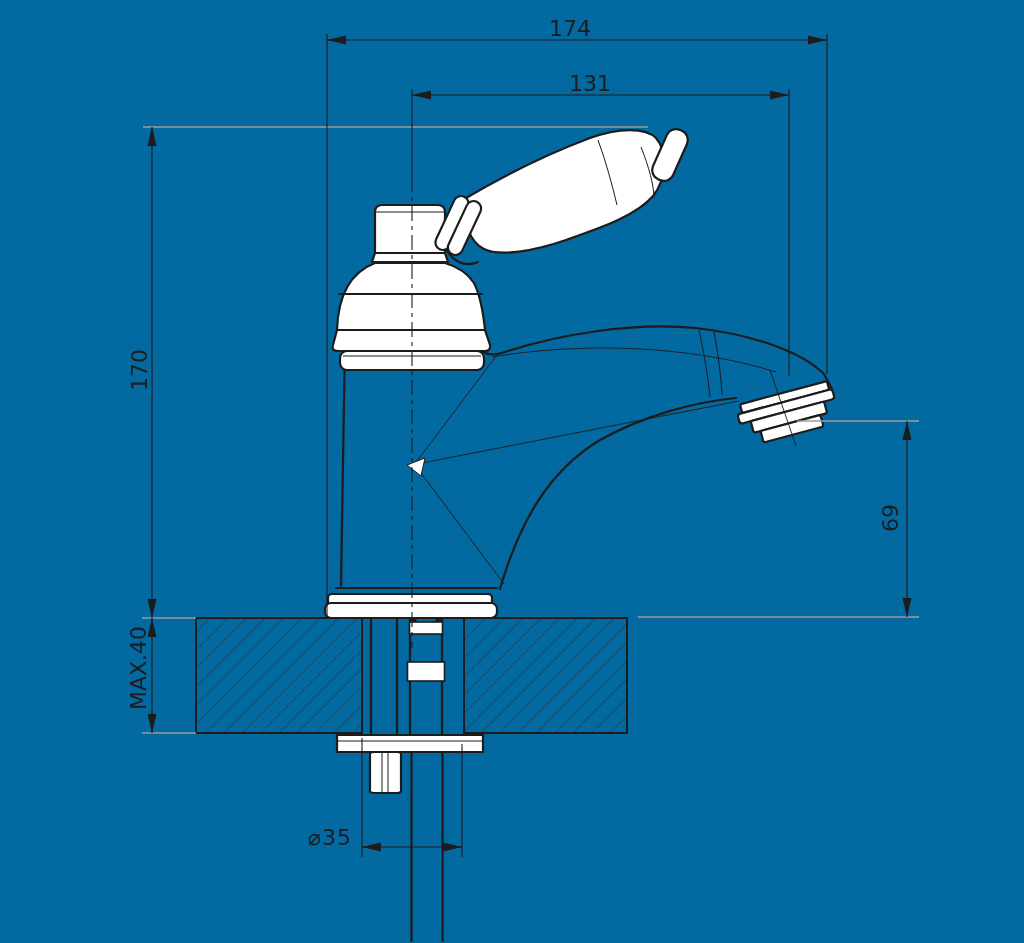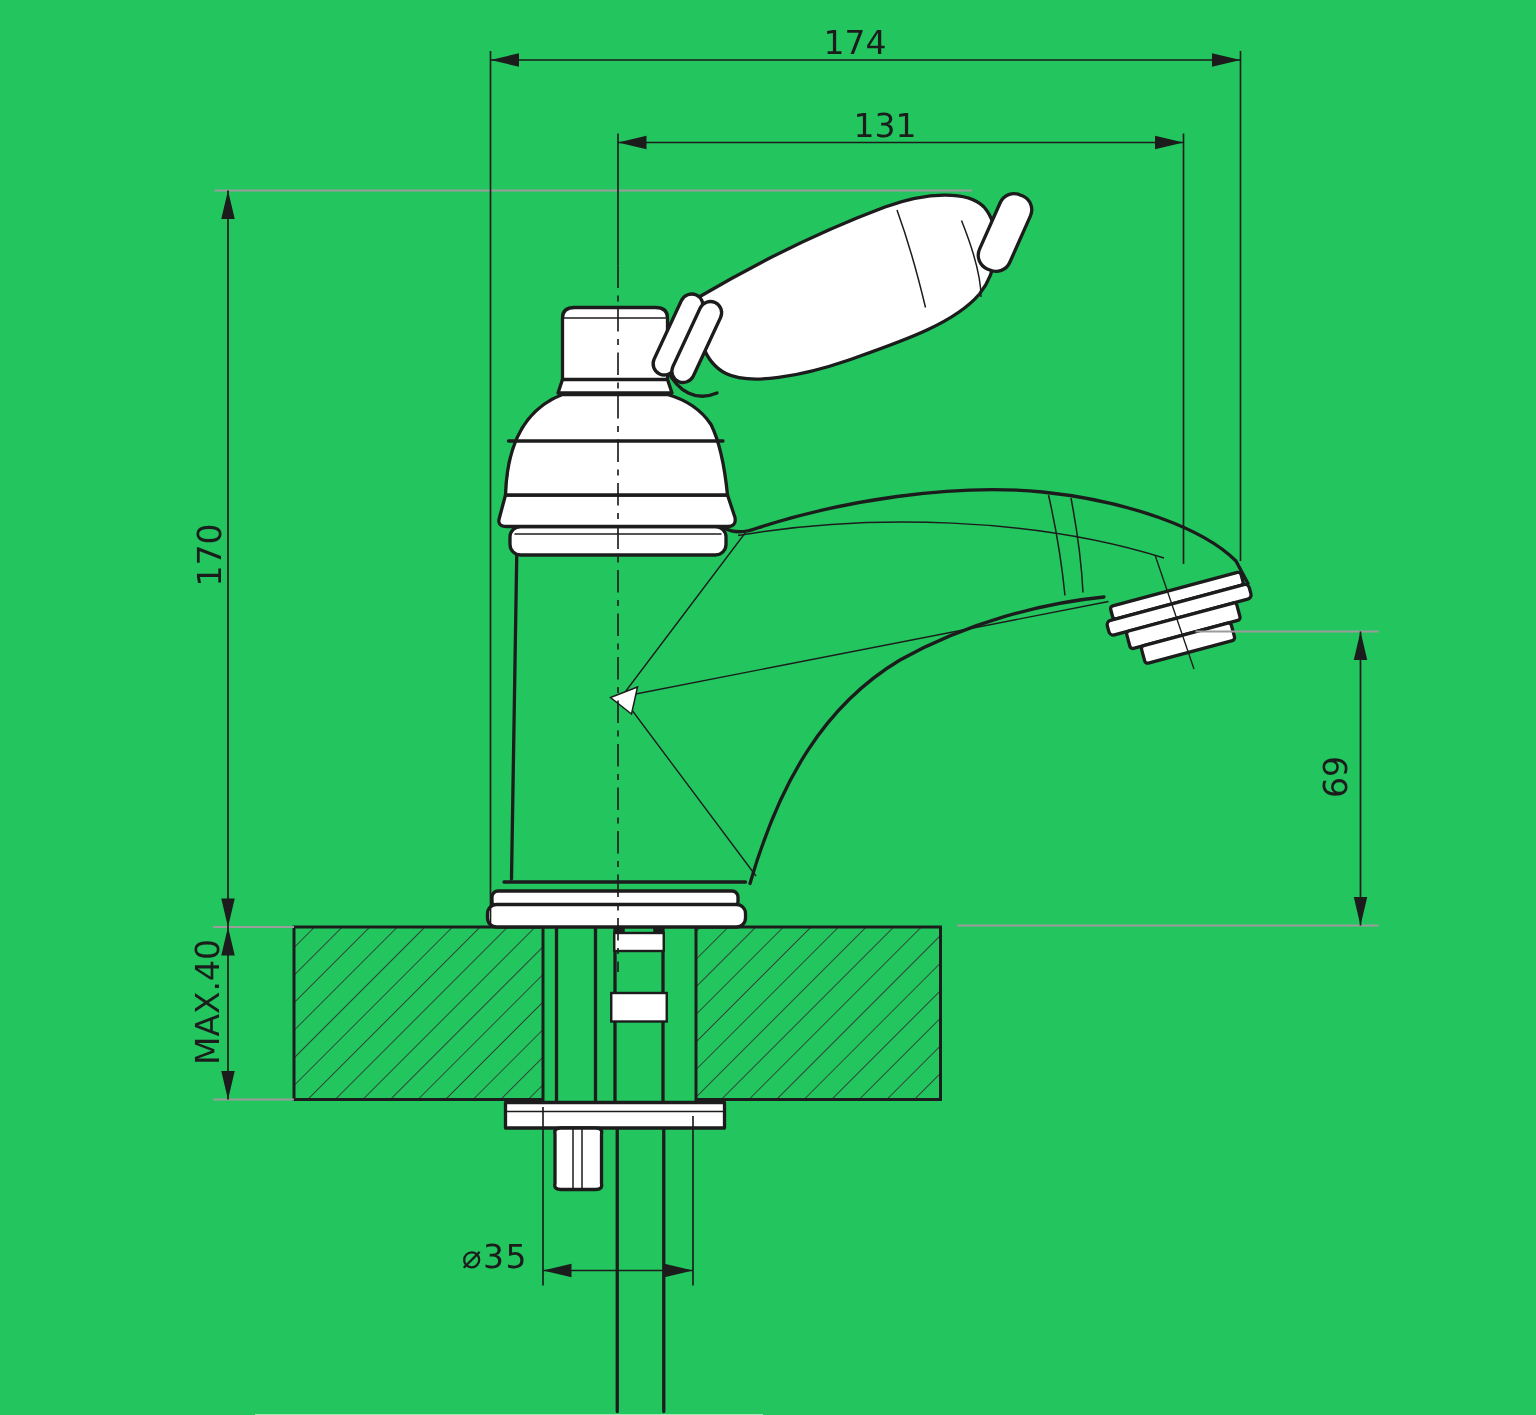--- a/index.html
+++ b/index.html
@@ -1,16 +1,16 @@
 <!DOCTYPE html>
 <html><head>
 <meta charset="utf-8">
 <style>
   html, body { margin: 0; padding: 0; background: #ffffff; }
-  .stage { width: 1024px; height: 943px; position: relative; background: #22c55e; }
+  .stage { width: 1024px; height: 943px; position: relative; background: #0369a1; }
   svg { display: block; }
   text {
     font-family: "DejaVu Sans", "Liberation Sans", sans-serif;
     font-size: 22px;
   }
   .dia-text { letter-spacing: 1px; }
   .w-main  { stroke-width: 2.2; fill: none; stroke-linecap: round; stroke-linejoin: round; }
   .w-med   { stroke-width: 1.6; fill: none; }
   .w-thin  { stroke-width: 1.0; fill: none; }
   .w-hair  { stroke-width: 0.9; fill: none; }

